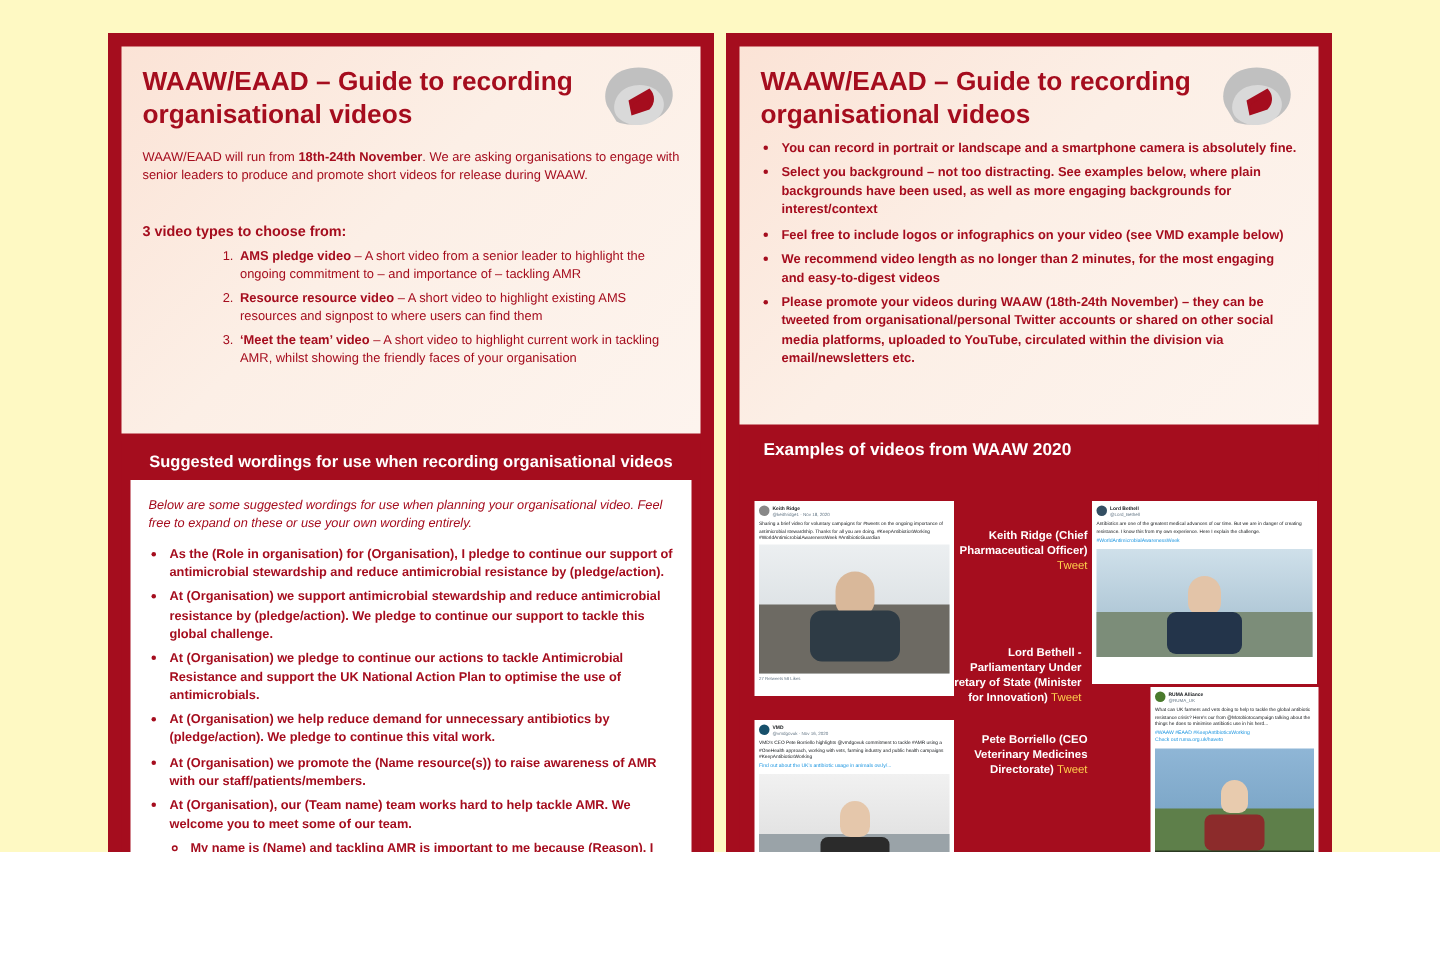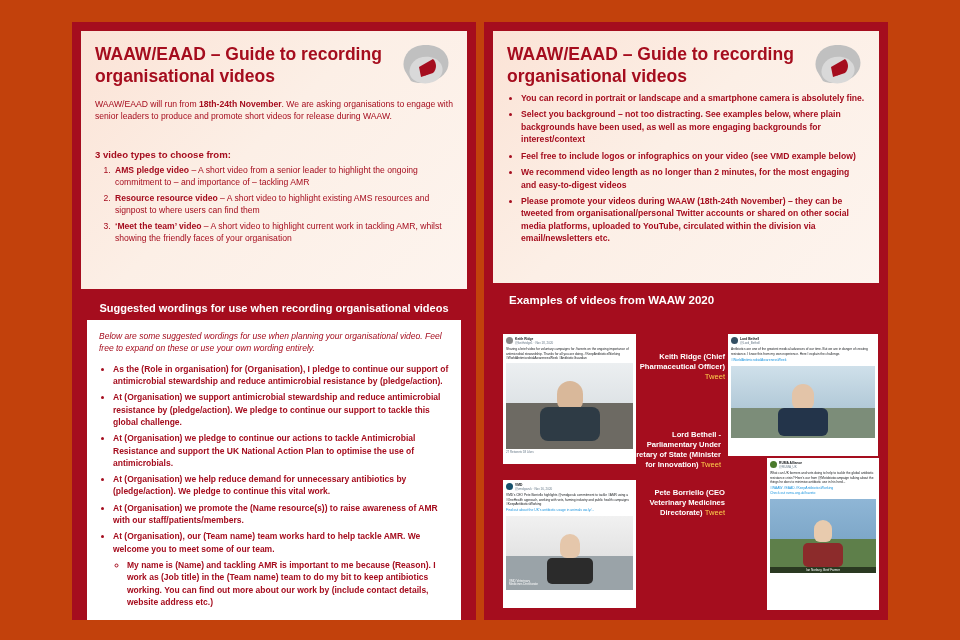--- a/index.html
+++ b/index.html
@@ -4,22 +4,22 @@
 <style>
   * { box-sizing: border-box; }
   html, body {
     margin: 0; padding: 0;
     width: 960px; height: 640px;
     background: #ffffff;
     font-family: "Liberation Sans", sans-serif;
   }
   .page {
     position: relative;
-    width: 960px; height: 640px;
-    background: #c2410c;
+    width: 960px; height: 568px;
+    background: #fef9c3;
     overflow: hidden;
   }
   .panel {
     position: absolute;
     background: #a50d1e;
     overflow: hidden;
   }
   
   .left-panel { left: 72px; top: 22px; width: 404px; height: 598px; }
   .right-panel { left: 484px; top: 22px; width: 404px; height: 598px; }
@@ -52,21 +52,21 @@
   .sub-head {
     color: #a50d1e;
     font-weight: bold;
     font-size: 9.6px;
     margin: 26px 0 4px 0;
   }
   ol.numlist {
     margin: 0; padding-left: 18px;
     color: #a50d1e; font-size: 8.6px; line-height: 1.45;
   }
-  ol.numlist li { margin-bottom: 3px; padding-left: 2px; }
+  ol.numlist li { margin-bottom: 3px; padding-left: 2px; margin-left: 45px; }
 
   .red-section {
     position: absolute;
     left: 9px; right: 9px;
     background: #a50d1e;
     color: #ffffff;
   }
   .red-section .sec-title {
     color: #ffffff;
     font-weight: bold;

